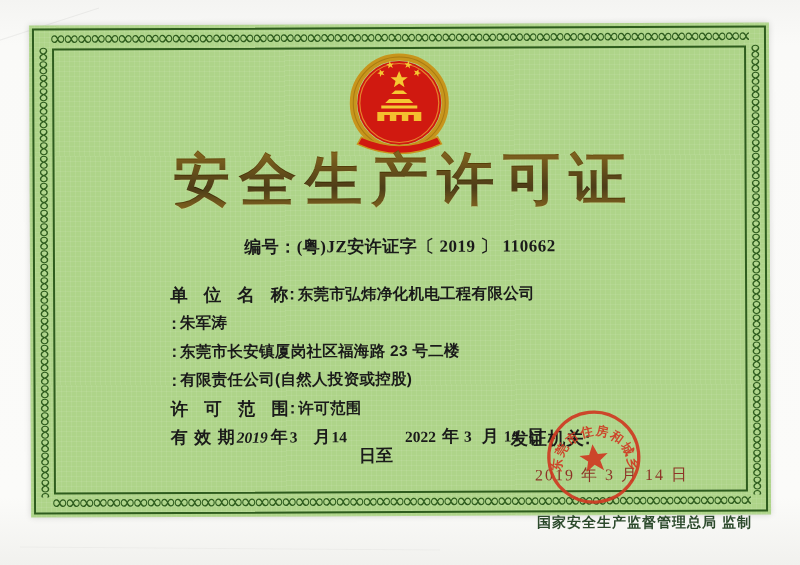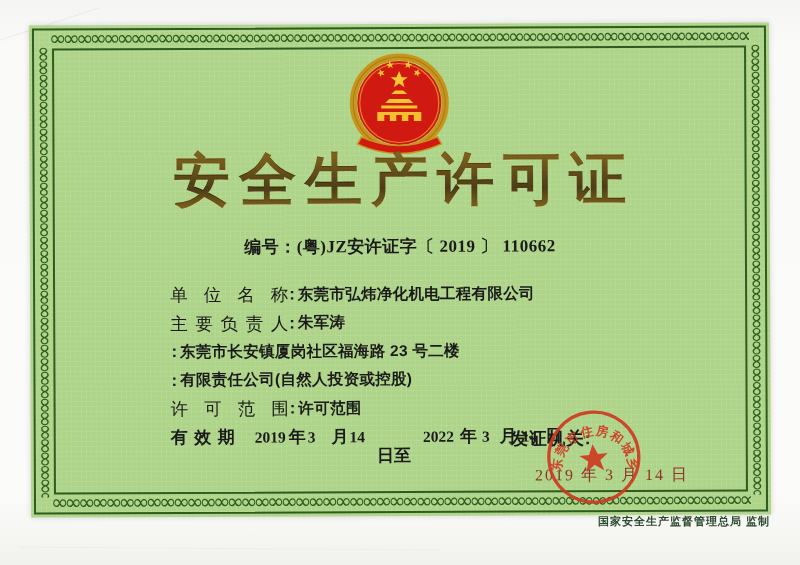--- a/index.html
+++ b/index.html
@@ -45,46 +45,46 @@
          -webkit-background-clip:text;background-clip:text;color:transparent;
          text-shadow:0 1px 0 rgba(255,230,140,.15);}
 
   .number-line{position:absolute;left:0;top:211px;width:100%;text-align:center;
          font-size:17px;font-weight:600;color:var(--text);letter-spacing:.5px;
          font-family:"Liberation Serif","Liberation Sans",serif;}
 
   
   .fields{position:absolute;left:140px;top:256px;width:480px;}
   .frow{height:28.5px;display:flex;align-items:center;color:var(--text);}
-  .flabel{display:inline-block;width:118px;font-size:17.5px;font-weight:400;
+  .flabel{display:inline-block;width:118px;font-size:17.5px;font-weight:700;
           text-align:justify;text-align-last:justify;}
   .fsep{font-size:17px;font-weight:700;margin:0 3px 0 1px;}
   .fvalue{font-size:15.5px;font-weight:600;letter-spacing:.3px;white-space:nowrap;}
 
   
   .vrow{height:28.5px;display:flex;align-items:center;color:var(--text);font-weight:700;}
   .vrow span{display:inline-block;font-size:17px;}
   .vlabel{width:64px;text-align:justify;text-align-last:justify;}
   .vrow .num{font-family:"Liberation Serif",serif;font-size:15.5px;font-weight:600;}
-  .v1{margin-left:20px;} .v2{margin-left:3px;} .v3{margin-left:2px;}
+  .v1{margin-left:2px;font-style:italic;} .v2{margin-left:3px;} .v3{margin-left:2px;}
   .v4{margin-left:16px;} .v5{margin-left:1px;} .v6{margin-left:12px;margin-top:37px;}
   .v7{margin-left:12px;} .v8{margin-left:6px;} .v9{margin-left:5px;}
   .v10{margin-left:10px;} .v11{margin-left:5px;} .v12{margin-left:8px;}
 
   
   .issuer-label{position:absolute;left:480px;top:403px;font-size:17.5px;font-weight:700;
                 color:var(--text);letter-spacing:1px;}
   .issue-date{position:absolute;left:504px;top:442px;font-size:16px;font-weight:400;
               color:var(--issue-date-red);letter-spacing:2px;
               font-family:"Liberation Serif",serif;}
   .seal{position:absolute;left:513px;top:384px;width:100px;height:100px;opacity:.92;
         transform:rotate(-6deg);}
 
   
-  .footer-note{position:absolute;right:30px;top:514px;font-size:11px;font-weight:700;
+  .footer-note{position:absolute;right:48px;top:514px;font-size:14px;font-weight:700;
                color:var(--footer-green);letter-spacing:1px;}
 </style>
 </head>
 <body>
 
 <div class="page">
   <div class="crease c1"></div>
   <div class="crease c2"></div>
 
   <div class="cert">
@@ -123,21 +123,20 @@
 
     <div class="number-line">编号：(粤)JZ安许证字〔 2019 〕 110662</div>
 
     <div class="fields">
       <div class="frow">
         <span class="flabel">单位名称</span>
           <span class="fsep">:</span>
           <span class="fvalue">东莞市弘炜净化机电工程有限公司</span>
       </div>
       <div class="frow">
-        <span class="flabel">主要负责人</span>
           <span class="fsep">:</span>
           <span class="fvalue">朱军涛</span>
       </div>
       <div class="frow">
           <span class="fsep">:</span>
           <span class="fvalue">东莞市长安镇厦岗社区福海路 23 号二楼</span>
       </div>
       <div class="frow">
           <span class="fsep">:</span>
           <span class="fvalue">有限责任公司(自然人投资或控股)</span>

